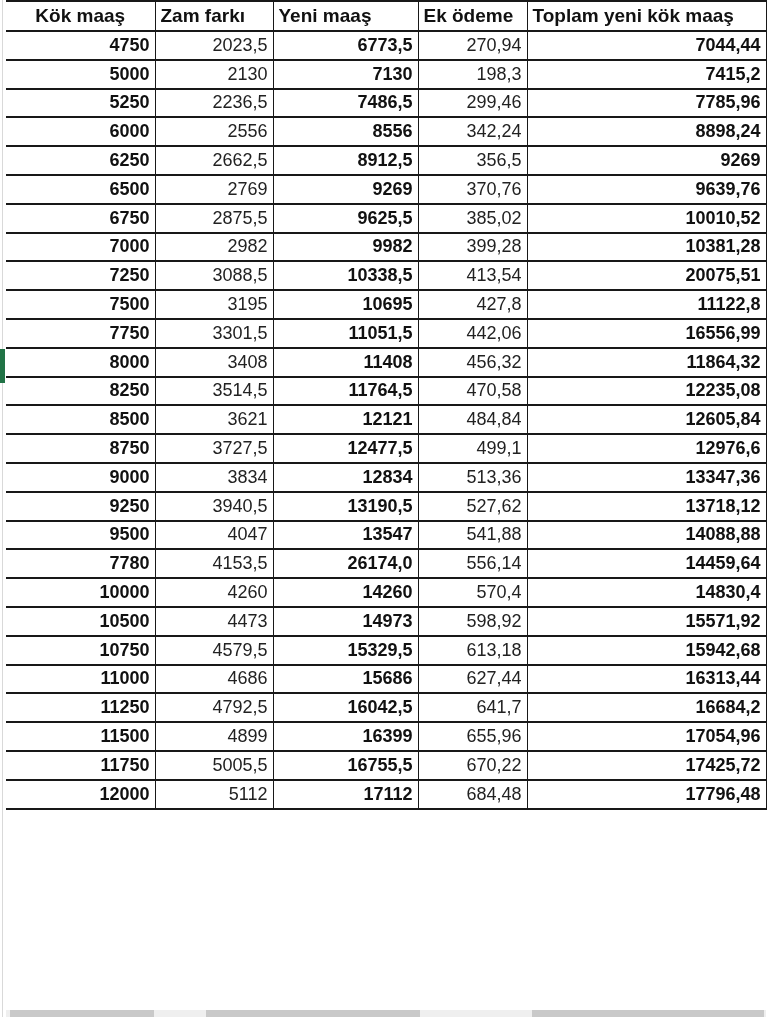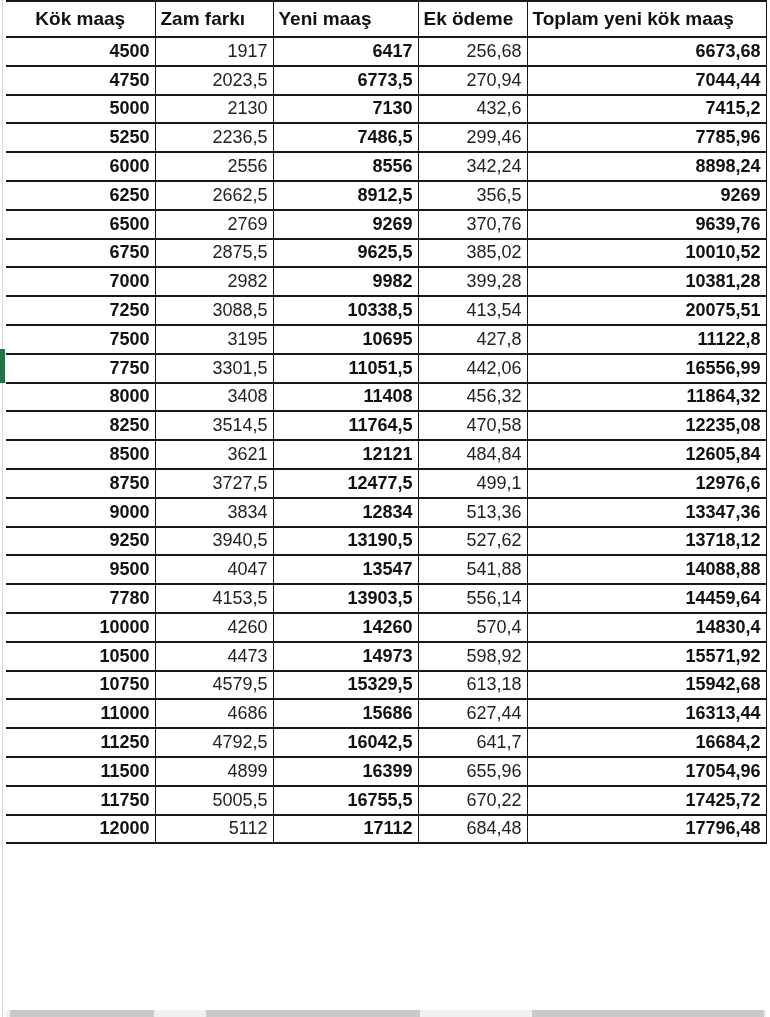--- a/index.html
+++ b/index.html
@@ -35,21 +35,21 @@
     border-top-width:2.5px;
     border-bottom-width:2.5px;
     padding:0 5px;
     white-space:nowrap;
     overflow:hidden;
     box-sizing:border-box;
     background:#fff;
   }
   .sheet .c0{border-left-style:hidden;}
   .sheet th{
-    height:36px;
+    height:30px;
     font-size:19px;
     font-weight:bold;
     text-align:left;
   }
   .sheet th.c0{text-align:center;}
   .sheet td{
     height:28.8px;
     font-size:18px;
     text-align:right;
   }
@@ -88,38 +88,31 @@
       <tr>
         <th class="c0">Kök maaş</th>
         <th class="c1">Zam farkı</th>
         <th class="c2">Yeni maaş</th>
         <th class="c3">Ek ödeme</th>
         <th class="c4">Toplam yeni kök maaş</th>
       </tr>
     </thead>
     <tbody id="sheet-body">
         <tr>
-          <td class="c0 bold">4500</td>
-          <td class="c1 reg">1917</td>
-          <td class="c2 bold">6417</td>
-          <td class="c3 reg">256,68</td>
-          <td class="c4 bold">6673,68</td>
-        </tr>
-        <tr>
           <td class="c0 bold">4750</td>
           <td class="c1 reg">2023,5</td>
           <td class="c2 bold">6773,5</td>
           <td class="c3 reg">270,94</td>
           <td class="c4 bold">7044,44</td>
         </tr>
         <tr>
           <td class="c0 bold">5000</td>
           <td class="c1 reg">2130</td>
           <td class="c2 bold">7130</td>
-          <td class="c3 reg">432,6</td>
+          <td class="c3 reg">198,3</td>
           <td class="c4 bold">7415,2</td>
         </tr>
         <tr>
           <td class="c0 bold">5250</td>
           <td class="c1 reg">2236,5</td>
           <td class="c2 bold">7486,5</td>
           <td class="c3 reg">299,46</td>
           <td class="c4 bold">7785,96</td>
         </tr>
         <tr>
@@ -223,21 +216,21 @@
         <tr>
           <td class="c0 bold">9500</td>
           <td class="c1 reg">4047</td>
           <td class="c2 bold">13547</td>
           <td class="c3 reg">541,88</td>
           <td class="c4 bold">14088,88</td>
         </tr>
         <tr>
           <td class="c0 bold">7780</td>
           <td class="c1 reg">4153,5</td>
-          <td class="c2 bold">13903,5</td>
+          <td class="c2 bold">26174,0</td>
           <td class="c3 reg">556,14</td>
           <td class="c4 bold">14459,64</td>
         </tr>
         <tr>
           <td class="c0 bold">10000</td>
           <td class="c1 reg">4260</td>
           <td class="c2 bold">14260</td>
           <td class="c3 reg">570,4</td>
           <td class="c4 bold">14830,4</td>
         </tr>

